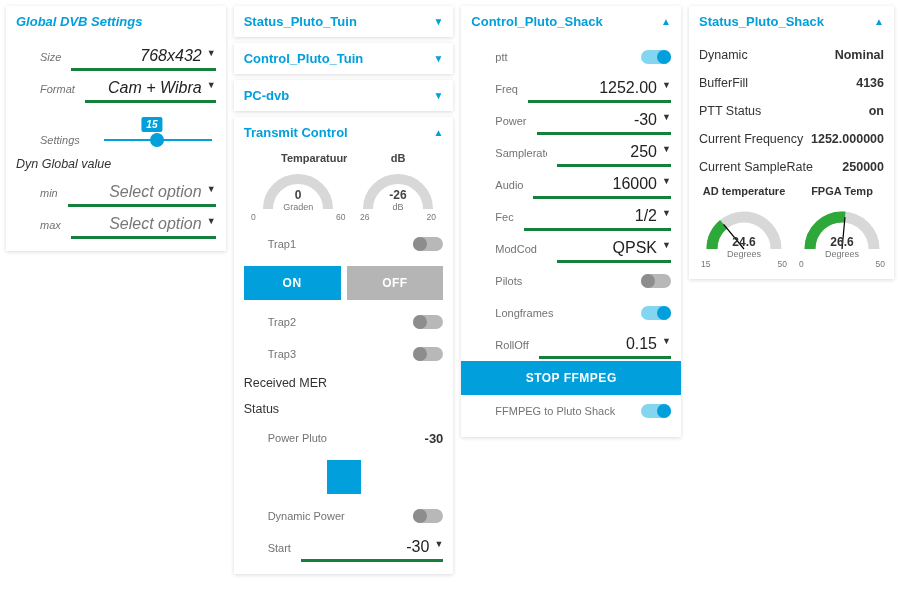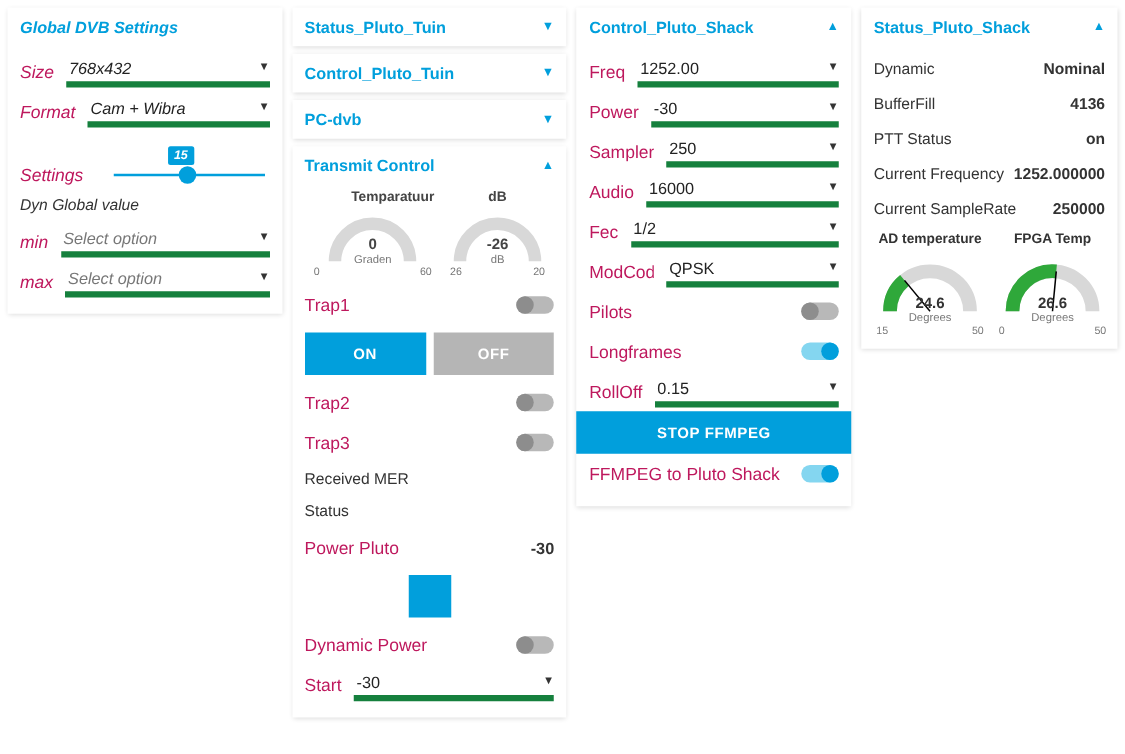--- a/index.html
+++ b/index.html
@@ -7,23 +7,23 @@
   .col { display: flex; flex-direction: column; gap: 6px; }
   .c1 { width: 222px; font-style: italic; }
   .c2 { width: 222px; }
   .c3 { width: 222px; }
   .c4 { width: 205px; }
   .panel { background: #fff; box-shadow: 0 1px 4px rgba(0,0,0,0.15); }
   .panel-header { display: flex; justify-content: space-between; align-items: center; padding: 8px 10px; color: #019fdc; font-weight: 600; font-size: 13px; cursor: pointer; }
   .panel-header .caret { font-size: 10px; color: #019fdc; }
   .panel-body { padding: 4px 10px 10px 10px; }
   .row { display: flex; align-items: center; justify-content: space-between; min-height: 32px; }
-  .row label { font-size: 14px; color: #be185d; flex: 0 0 auto; }
+  .row label { font-size: 11px; color: #737373; flex: 0 0 auto; margin-left: 24px; }
   .sel-wrap { flex: 1; margin-left: 10px; position: relative; }
-  select, .sel { width: 100%; border: none; border-bottom: 5px solid #15803d; background: transparent; font-size: 13px; padding: 3px 14px 3px 2px; appearance: none; cursor: pointer; color:#222; }
+  select, .sel { width: 100%; border: none; border-bottom: 3px solid #15803d; background: transparent; font-size: 16px; padding: 3px 14px 3px 2px; appearance: none; cursor: pointer; color:#222;text-align:right; }
   .sel-caret { position: absolute; right: 0; top: 4px; font-size: 9px; color: #333; pointer-events: none; }
   .slider-row { position: relative; padding-top: 10px; }
   .slider-track { height: 2px; background: #019fdc; position: relative; margin: 0 4px; }
   .slider-knob { width: 14px; height: 14px; border-radius: 50%; background: #019fdc; position: absolute; top: -6px; }
   .slider-bubble { position: absolute; top: -22px; background: #019fdc; color: #fff; font-size: 10px; font-weight: 600; padding: 2px 5px; border-radius: 2px; transform: translateX(-50%); }
   .slider-bubble:after { content:""; position:absolute; left:50%; bottom:-4px; margin-left:-4px; border:4px solid transparent; border-top-color:#019fdc; }
   .plain { font-size: 12.5px; padding: 6px 0; }
   .toggle { width: 30px; height: 14px; border-radius: 8px; position: relative; cursor: pointer; background: #b8b8b8; }
   .toggle .knob { width: 14px; height: 14px; border-radius: 50%; background: #8d8d8d; position: absolute; top: 0; left: 0; transition: .1s; }
   .toggle.on { background: #84d6f0; }
@@ -197,20 +197,26 @@
 </div>
 
 <div class="col c3">
   <div class="panel">
     <div class="panel-header">
         <span>Control_Pluto_Shack</span>
         <span class="caret">▲</span>
       </div>
     <div class="panel-body">
       <div class="row">
+          <label>ptt</label>
+          <div class="toggle on">
+            <div class="knob"></div>
+          </div>
+        </div>
+      <div class="row">
           <label>Freq</label>
           <div class="sel-wrap">
             <div class="sel">1252.00</div>
             <span class="sel-caret">▼</span>
           </div>
         </div>
       <div class="row">
           <label>Power</label>
           <div class="sel-wrap">
             <div class="sel">-30</div>

